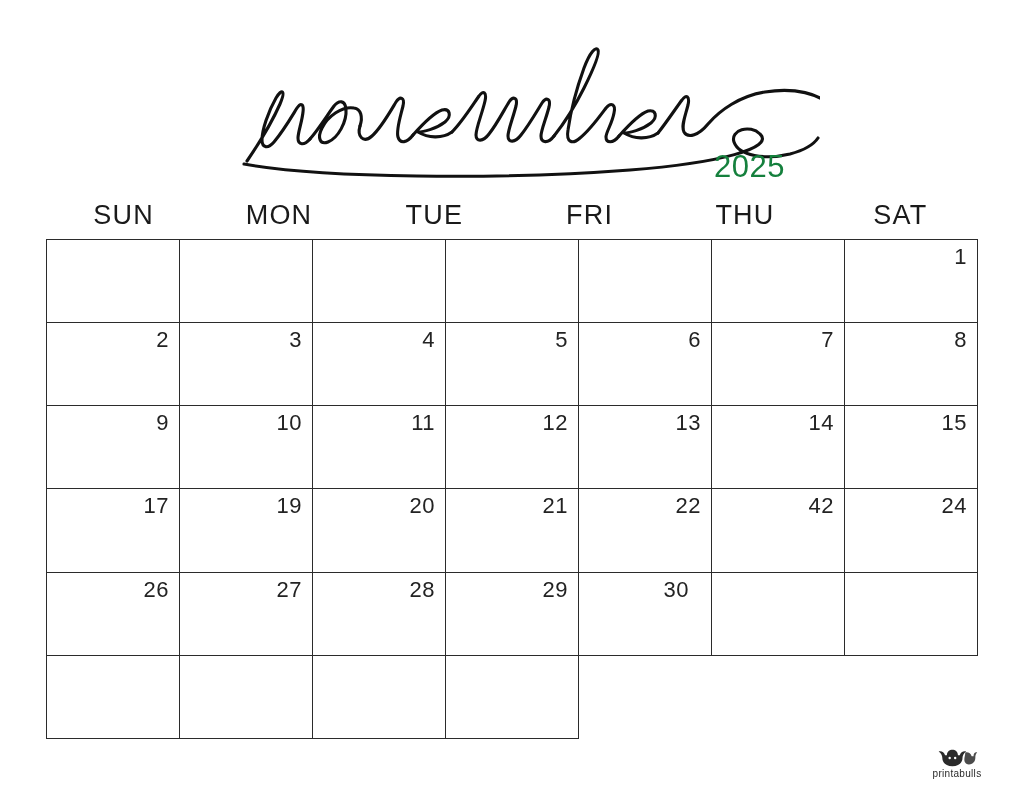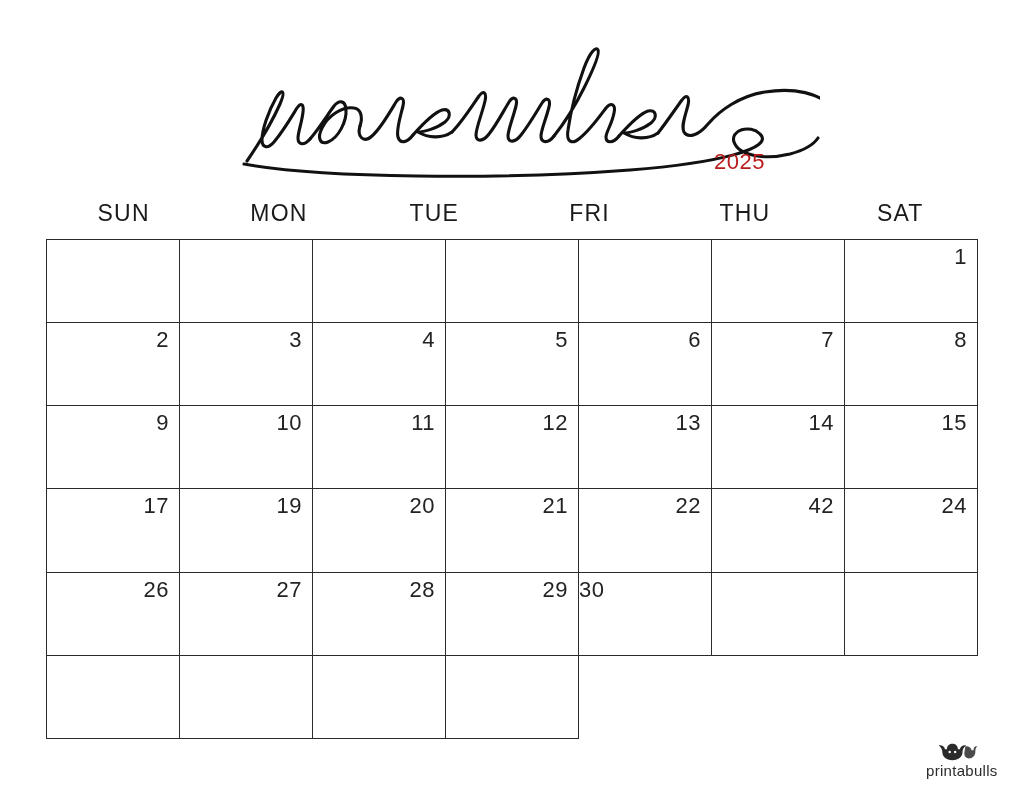--- a/index.html
+++ b/index.html
@@ -35,38 +35,38 @@
   .script-svg {
     position: absolute;
     top: 0;
     left: 200px;
   }
   .year {
     position: absolute;
     left: 714px;
     top: 131px;
     font-family: "Liberation Sans", sans-serif;
-    font-size: 22px;
+    font-size: 31px;
     letter-spacing: 0.5px;
-    color: #b91c1c;
+    color: #15803d;
     font-weight: 400;
   }
 
   
   .dow-row {
     position: absolute;
     top: 200px;
     left: 46px;
     width: 932px;
     display: flex;
   }
   .dow {
     flex: 1 1 0;
     text-align: center;
-    font-size: 23px;
+    font-size: 27px;
     letter-spacing: 1.2px;
     color: #1a1a1a;
   }
 
   
   .grid {
     position: absolute;
     top: 239px;
     left: 46px;
     width: 932px;
@@ -88,40 +88,40 @@
     text-align: right;
     font-size: 22px;
     line-height: 1;
     color: #232323;
     letter-spacing: 0.5px;
   }
   .cell.blank .daynum { visibility: hidden; }
 
   
   .cell.lastrow .daynum {
-    text-align: left;
+    text-align: right;
     padding-right: 12px;
   }
 
   
   .logo {
     position: absolute;
     right: 36px;
     bottom: 12px;
     width: 62px;
     text-align: center;
   }
   .logo-mark {
     display: block;
     margin: 0 auto;
     height: 18px;
   }
   .logo-text {
     display: block;
-    font-size: 15px;
+    font-size: 10px;
     letter-spacing: 0.3px;
     color: #2b2b2b;
     margin-top: 1px;
   }
 </style>
 </head>
 <body>
 
 <div class="page">
 

